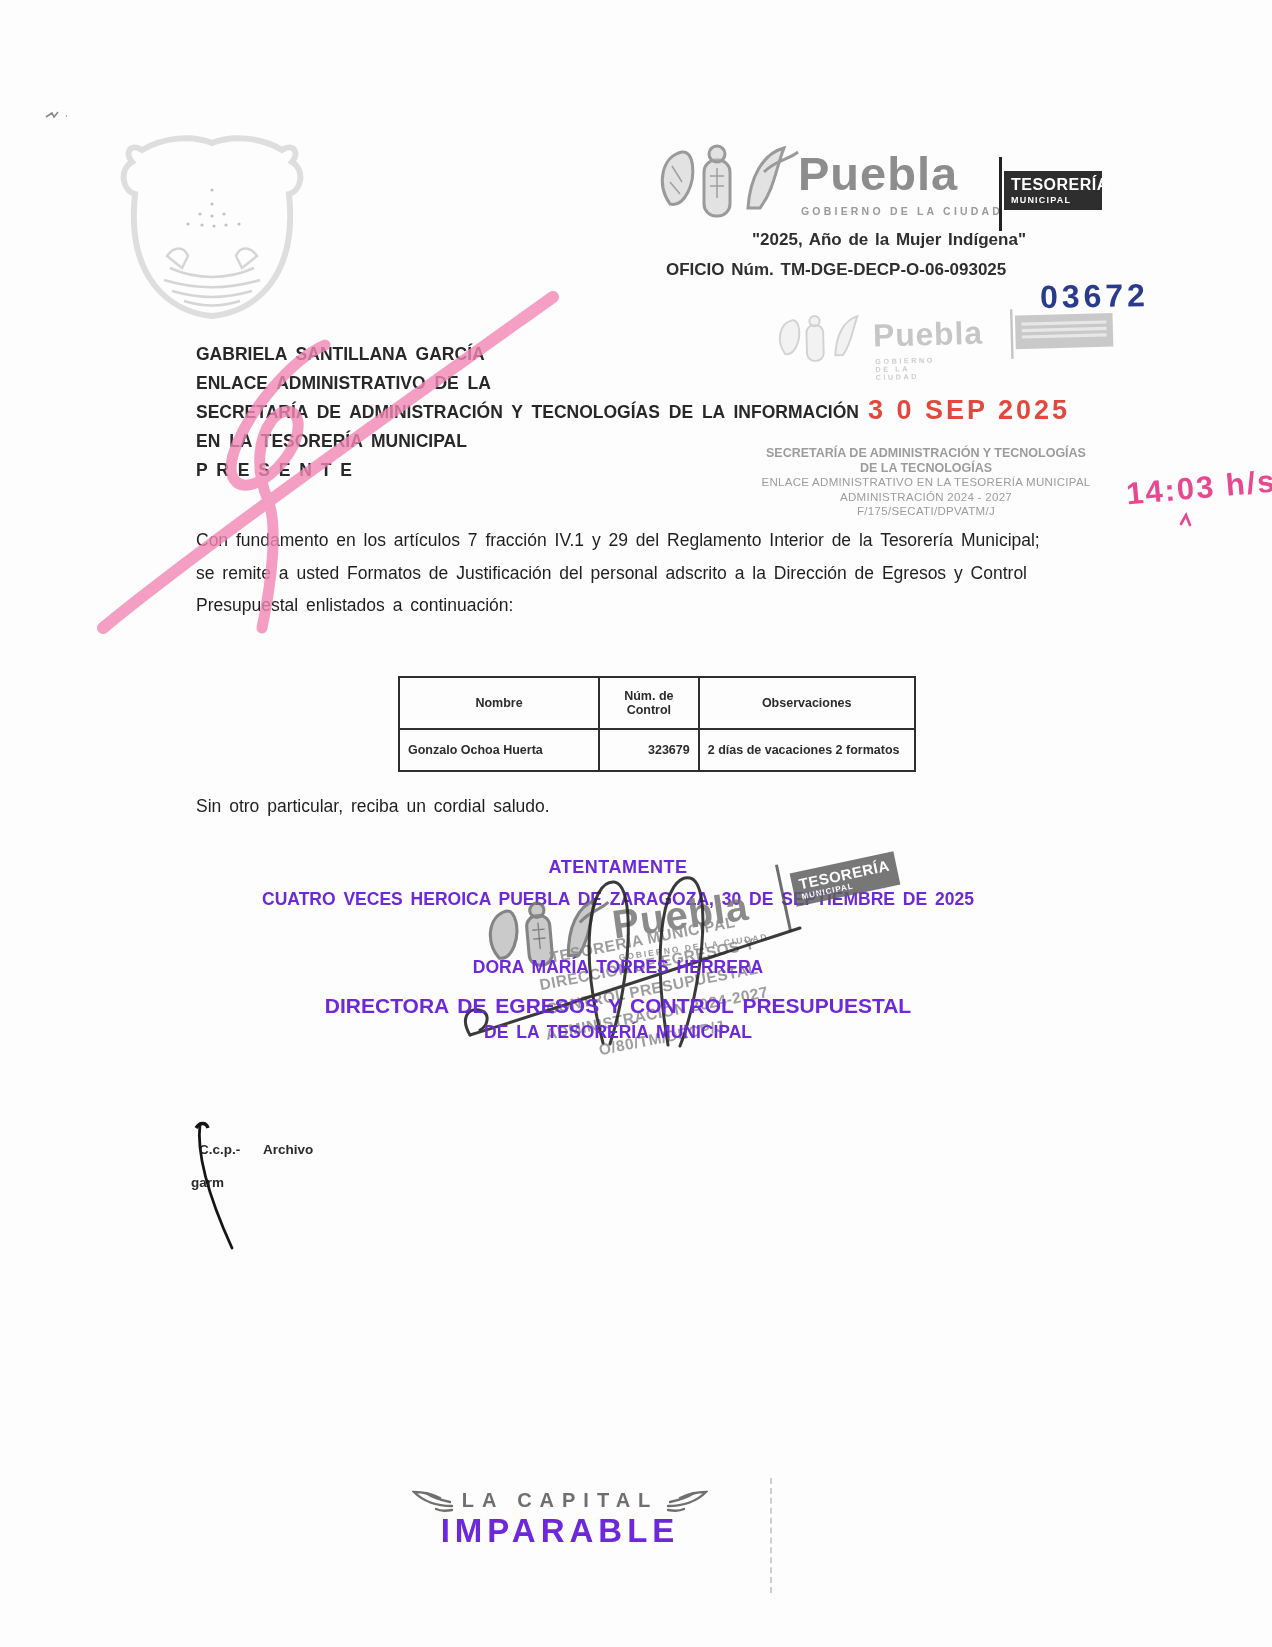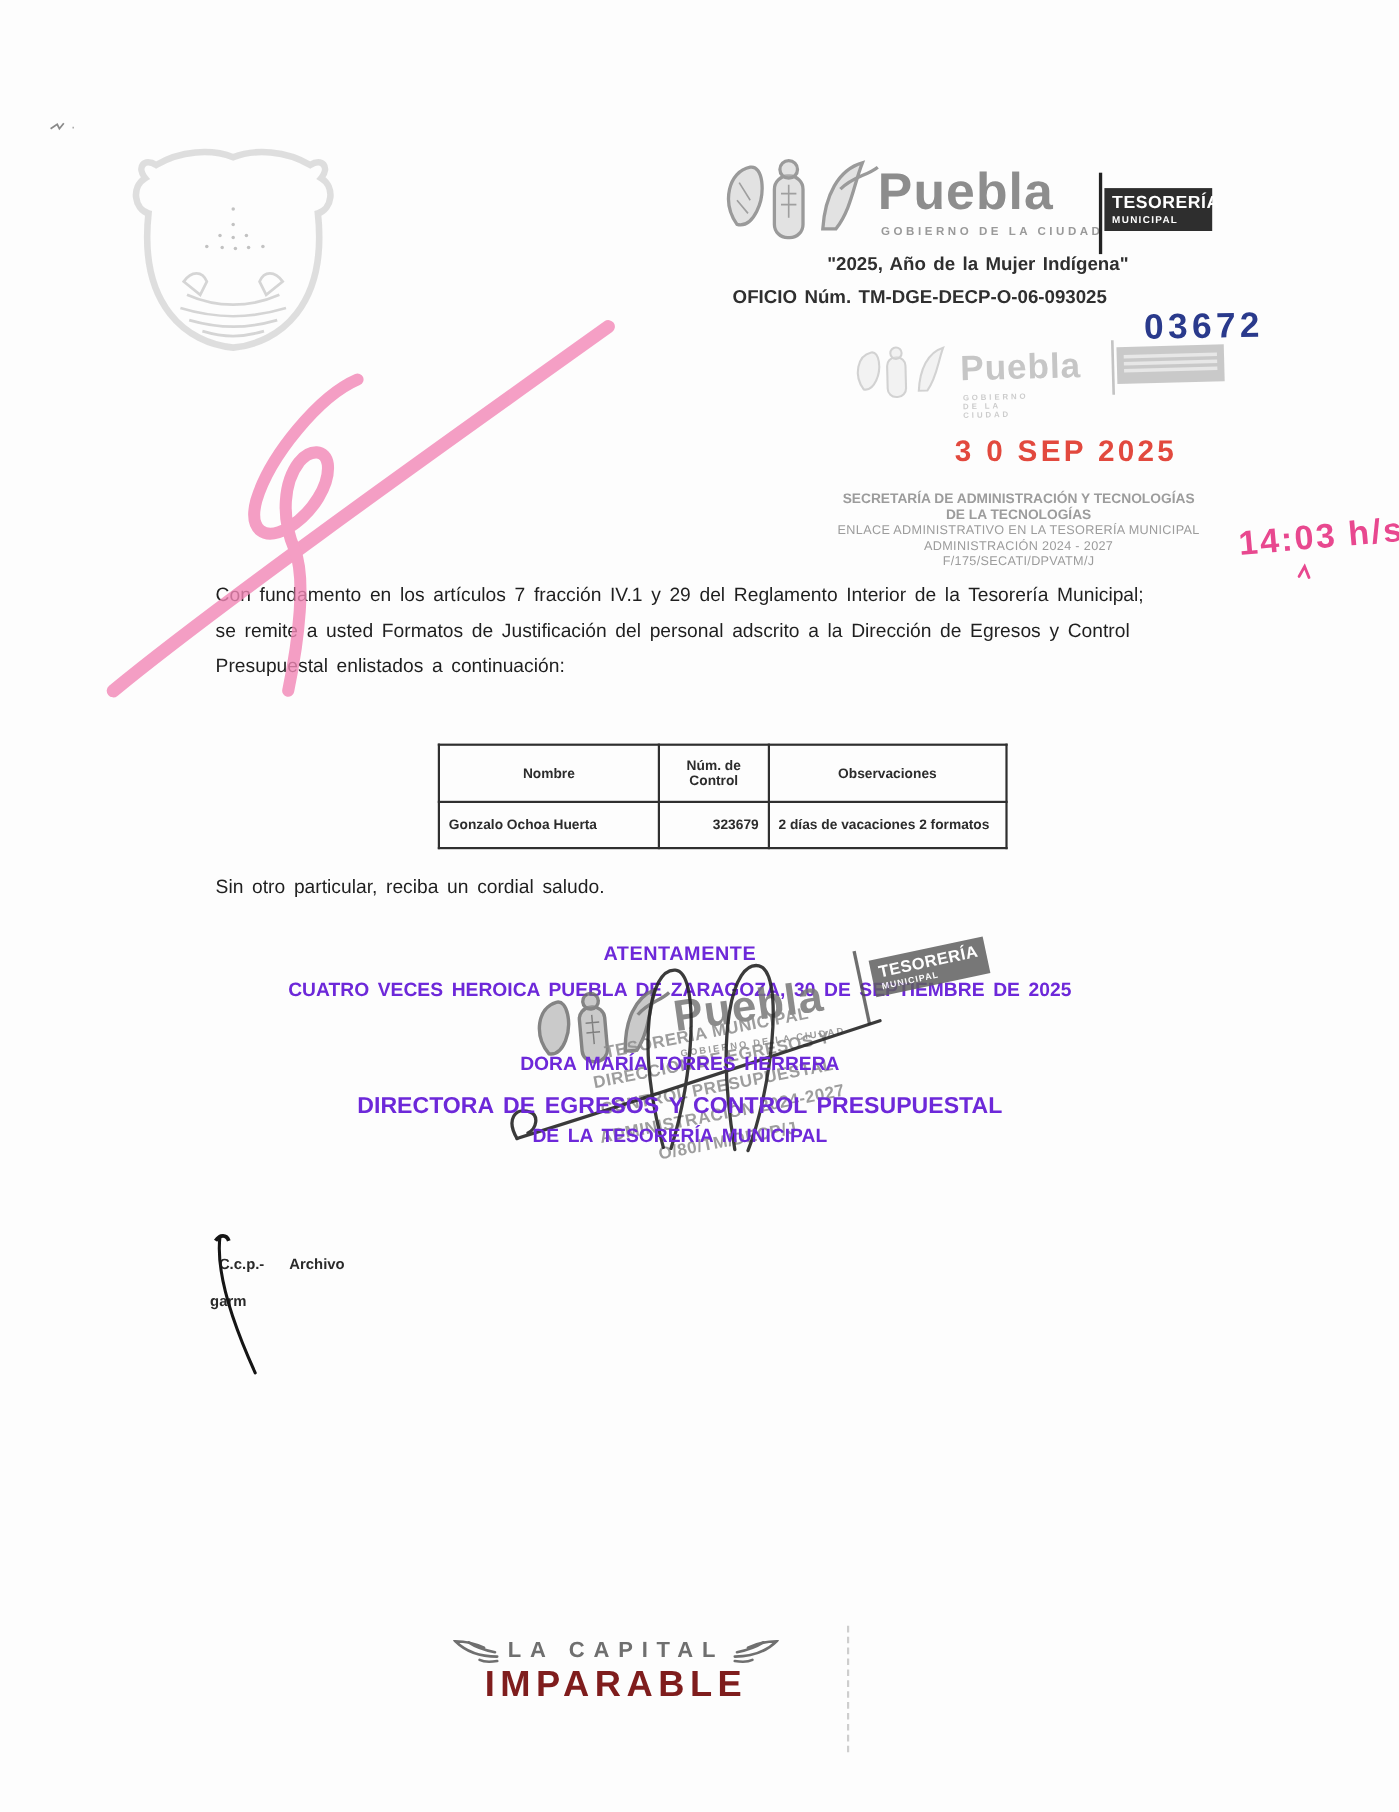--- a/index.html
+++ b/index.html
@@ -45,21 +45,21 @@
   
   .sig-brand{font-weight:bold;color:#787878;opacity:.85;transform:rotate(-8deg);letter-spacing:1px;}
   .sig-sub{font-weight:bold;color:#8a8a8a;opacity:.85;transform:rotate(-8deg);letter-spacing:2px;}
   .sig-badge{background:#606060;opacity:.85;transform:rotate(-12deg);color:#fff;padding:4px 7px;}
   .deptlines{width:310px;text-align:center;transform:rotate(-11deg);color:#8d8d8d;opacity:.85;
              font-weight:bold;font-size:15.5px;line-height:25px;letter-spacing:.5px;white-space:nowrap;}
   
   .cc{font-size:13.5px;font-weight:bold;color:#2a2a2a;white-space:nowrap;}
   
   .foot1{font-weight:bold;font-size:20px;letter-spacing:8px;color:#6f6f6f;white-space:nowrap;}
-  .foot2{font-weight:bold;font-size:33px;letter-spacing:5px;color:#7f1d1d;white-space:nowrap;}
+  .foot2{font-weight:bold;font-size:33px;letter-spacing:5px;color:#6d28d9;white-space:nowrap;}
   .fold{border-left:2px dashed #a9a9a9;opacity:.55;width:0;height:115px;}
   svg{display:block;}
 </style>
 </head>
 <body>
 
 <div class="sheet">
 
   <div class="abs" style="left:112px;top:128px;">
     <svg width="200" height="195" viewBox="0 0 200 195">
@@ -133,20 +133,27 @@
     <div class="abs brand-word" style="left:128px;top:8px;font-size:40px;">Puebla</div>
     <div class="abs brand-sub" style="left:130px;top:58px;font-size:9px;">GOBIERNO DE LA CIUDAD</div>
     <div class="abs vbar" style="left:300px;top:2px;height:62px;background:#9f9f9f;"></div>
     <div class="abs rbadge" style="left:306px;top:10px;">
       <div class="ln"></div>
         <div class="ln"></div>
         <div class="ln"></div>
     </div>
   </div>
 
+  <div class="abs recipient" style="left:196px;top:340px;">
+    <div>GABRIELA SANTILLANA GARCÍA</div>
+    <div>ENLACE ADMINISTRATIVO DE LA</div>
+    <div>SECRETARÍA DE ADMINISTRACIÓN Y TECNOLOGÍAS DE LA INFORMACIÓN</div>
+    <div>EN LA TESORERÍA MUNICIPAL</div>
+    <div>P R E S E N T E</div>
+  </div>
 
   <div class="abs datestamp" style="left:868px;top:395px;">3 0 SEP 2025</div>
 
   <div class="abs regstamp" style="left:740px;top:446px;">
     <div class="s1">SECRETARÍA DE ADMINISTRACIÓN Y TECNOLOGÍAS</div>
     <div class="s1">DE LA TECNOLOGÍAS</div>
     <div class="s2">ENLACE ADMINISTRATIVO EN LA TESORERÍA MUNICIPAL</div>
     <div class="s2">ADMINISTRACIÓN 2024 - 2027</div>
     <div class="s2">F/175/SECATI/DPVATM/J</div>
   </div>

